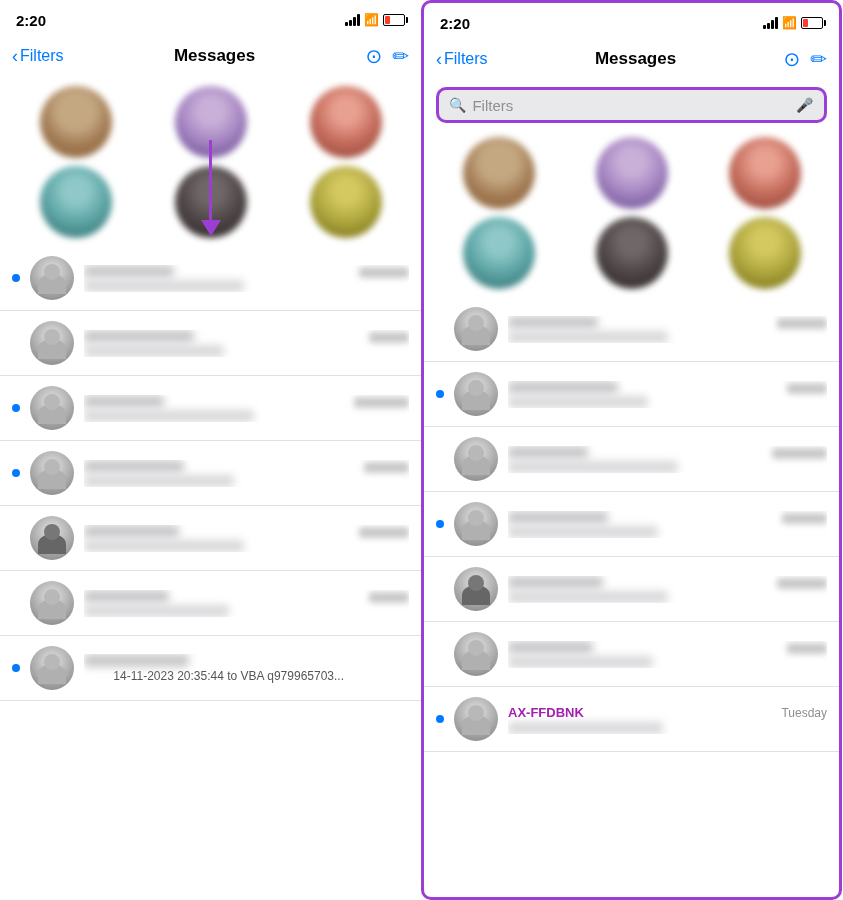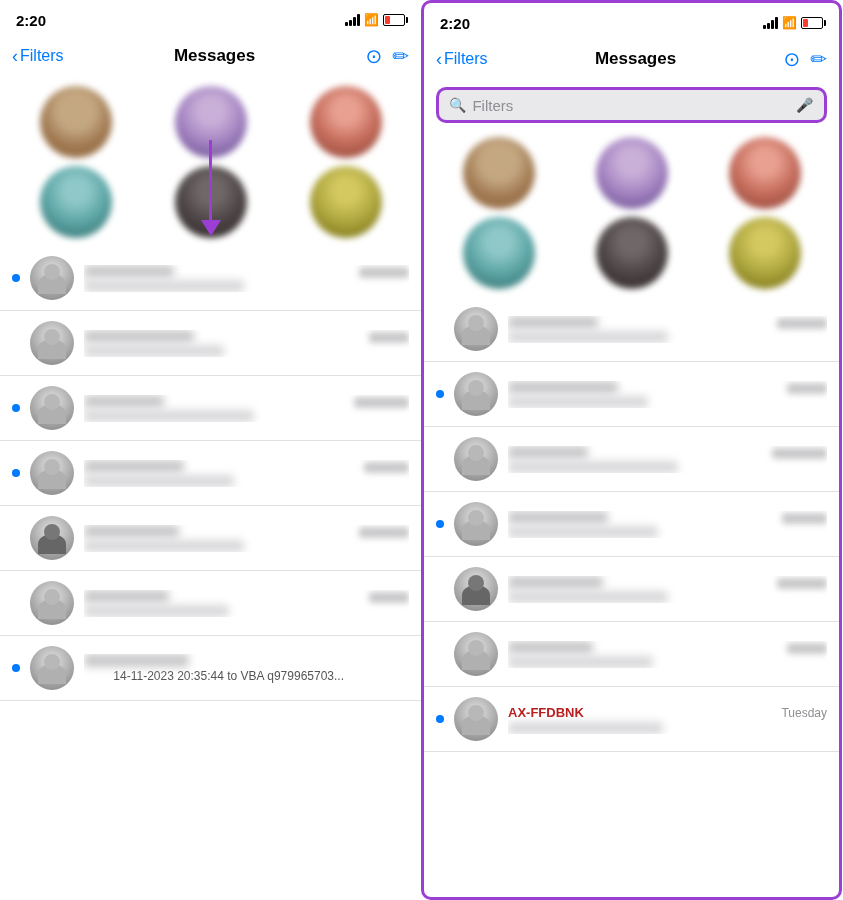--- a/index.html
+++ b/index.html
@@ -640,20 +640,20 @@
       </div>
     </div>
 
     <div class="message-item">
       <div class="unread-dot"></div>
       <div class="msg-avatar">
           <div class="msg-avatar-person"></div>
         </div>
       <div class="msg-content">
         <div class="msg-top-row">
-          <span style="font-size:13px;font-weight:600;color:#b91c1c;">AX-FFDBNK</span>
+          <span style="font-size:13px;font-weight:600;color:#a21caf;">AX-FFDBNK</span>
           <span class="msg-time-real">Tuesday</span>
         </div>
         <div class="msg-preview-blur" style="width:155px"></div>
       </div>
     </div>
   </div>
 </div>
 
 </body></html>

